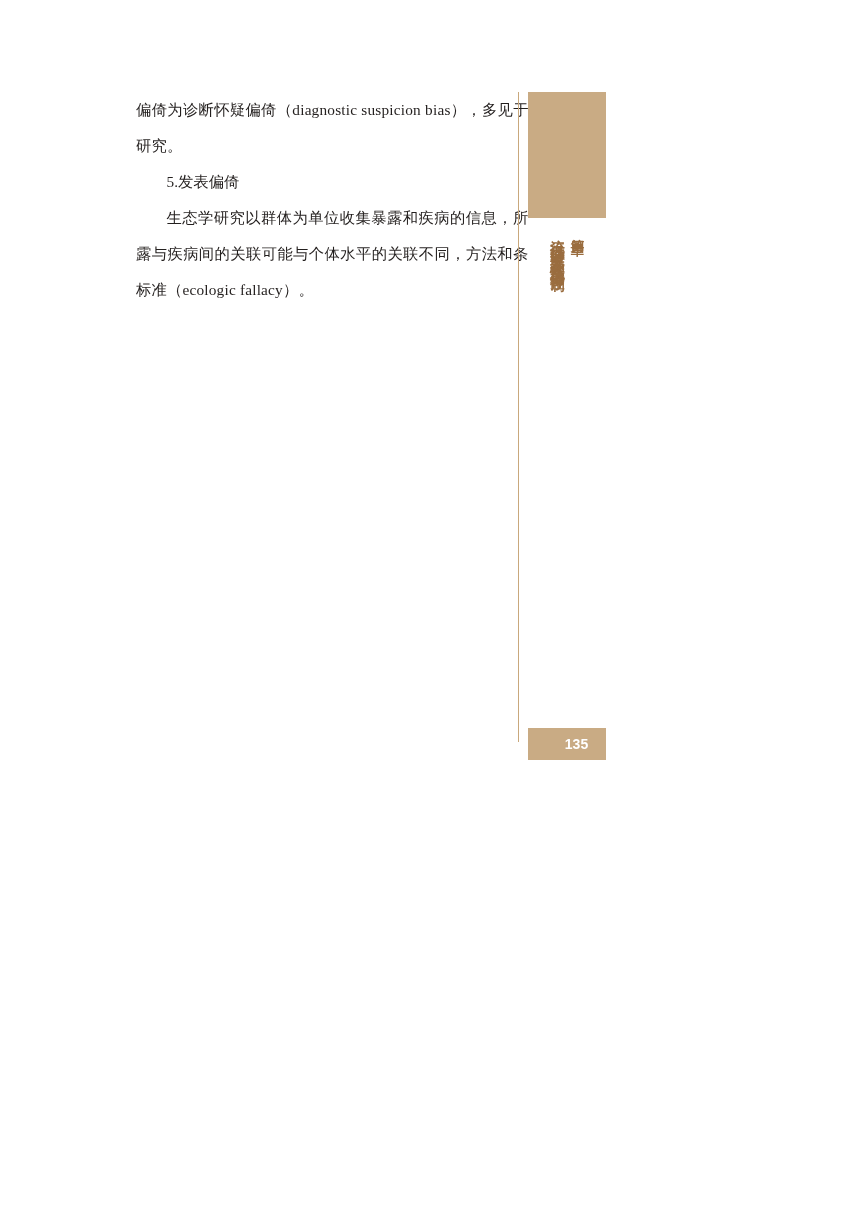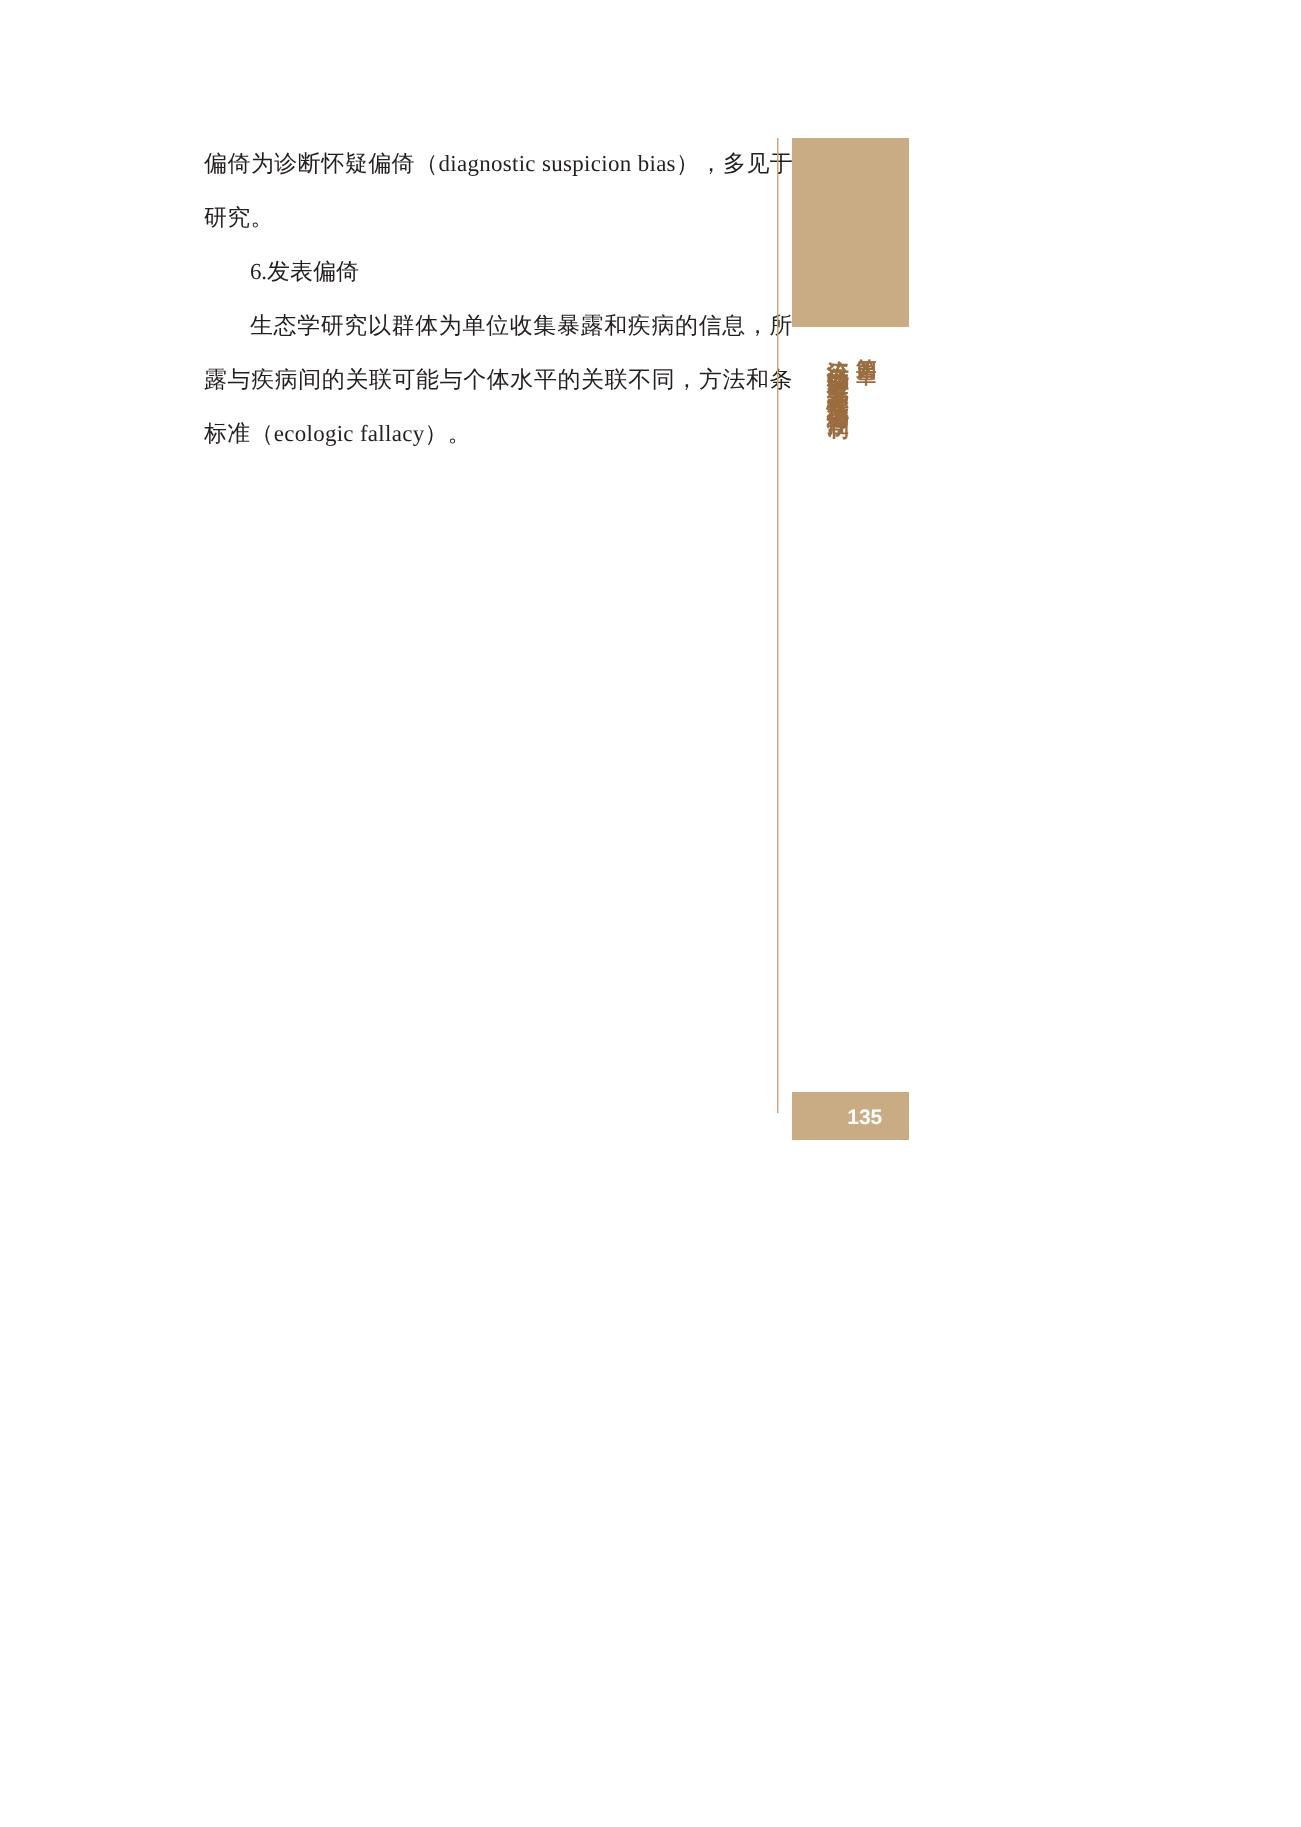--- a/index.html
+++ b/index.html
@@ -155,21 +155,21 @@
     font-family: "Liberation Sans", "DejaVu Sans", sans-serif;
   }
 </style>
 </head>
 <body>
 
 <div class="page">
 
   <div class="text-column">
     <p class="para">偏倚为诊断怀疑偏倚（diagnostic suspicion bias），多见于队列研究。</p>
-    <p class="heading">6.发表偏倚</p>
+    <p class="heading">5.发表偏倚</p>
     <p class="para indent">生态学研究以群体为单位收集暴露和疾病的信息，所获暴露与疾病间的关联可能与个体水平的关联不同，方法和条件不标准（ecologic fallacy）。</p>
   </div>
 
   <div class="text-rule"></div>
 
   <div class="side-tab"></div>
   <div class="side-tab-label">流行病学</div>
 
   <div class="side-bar"></div>
   <div class="side-chapter">

